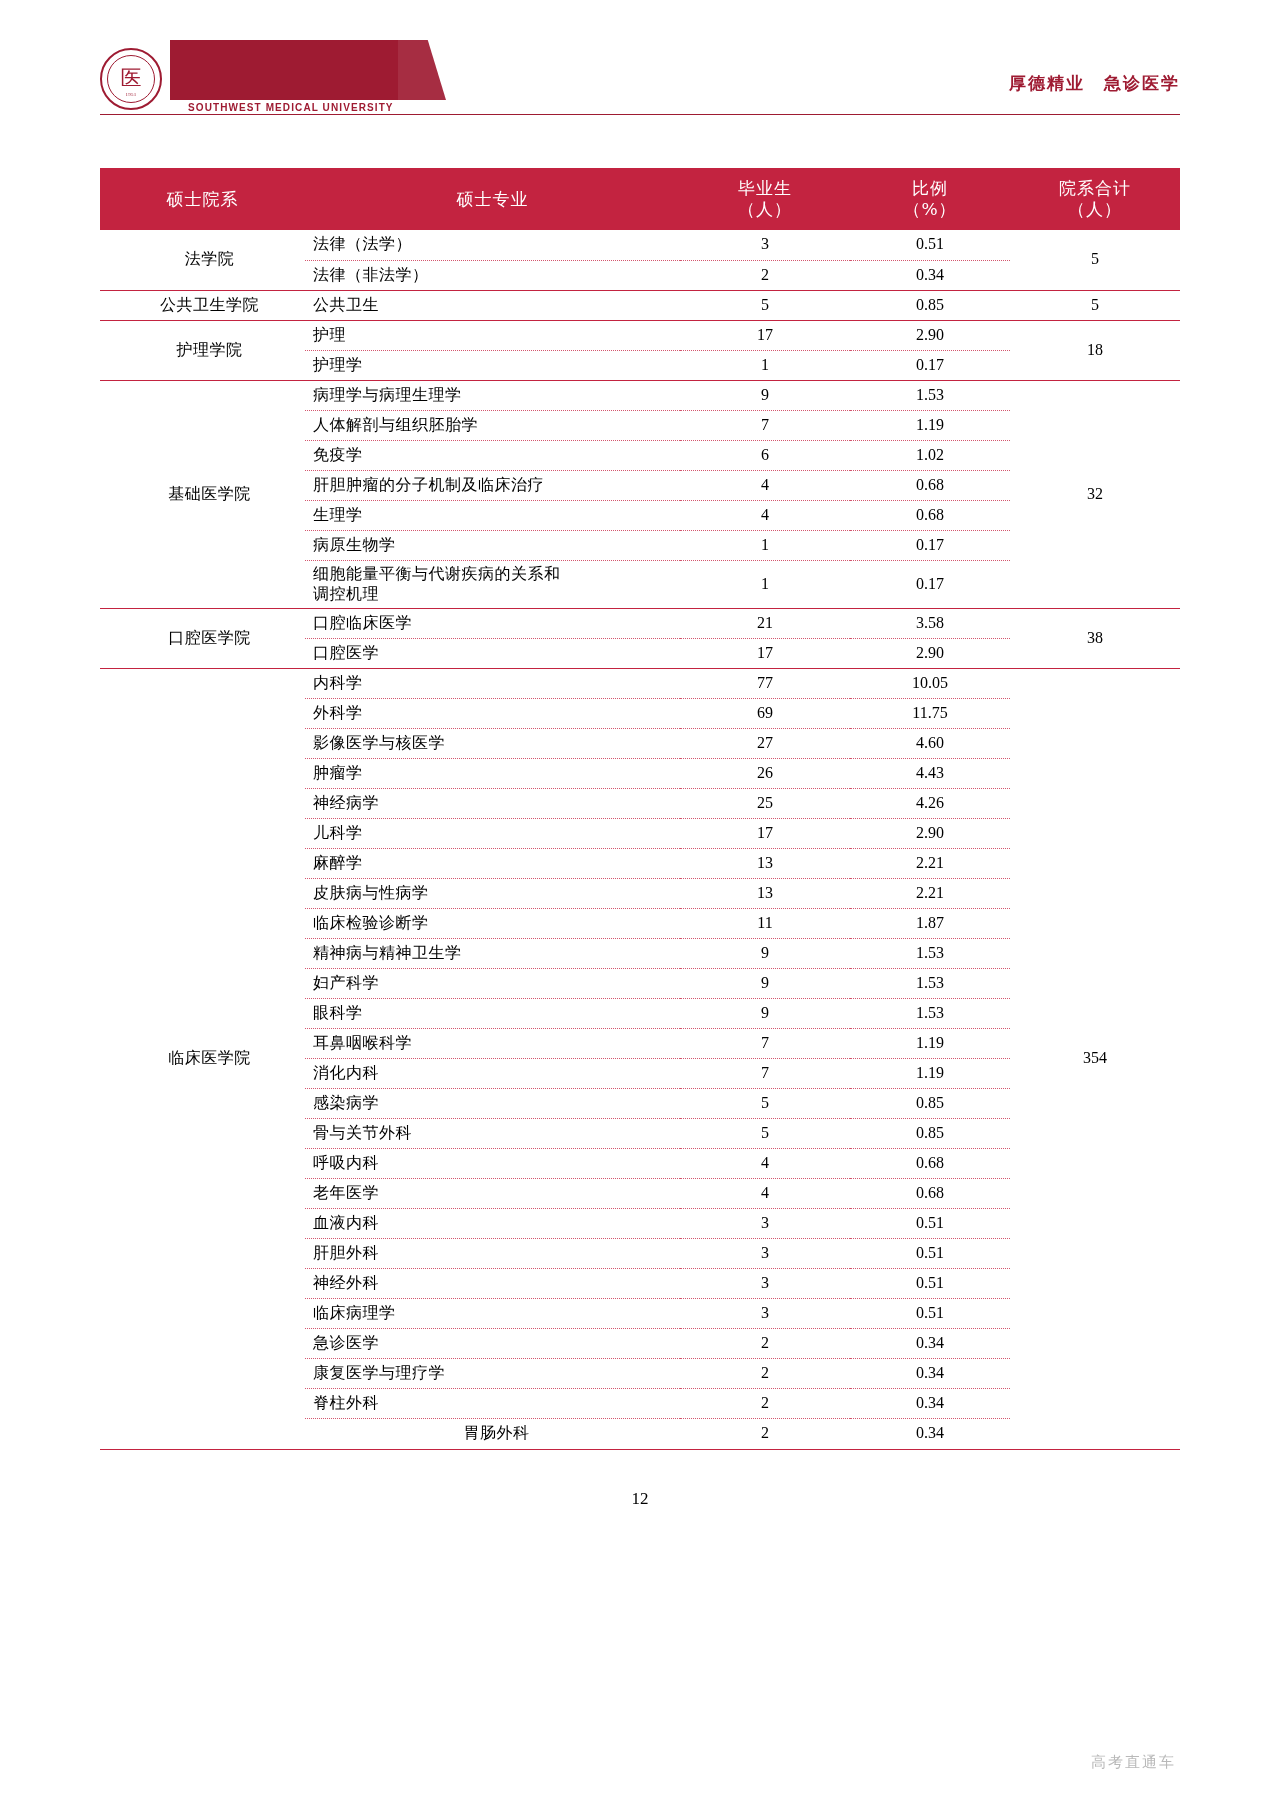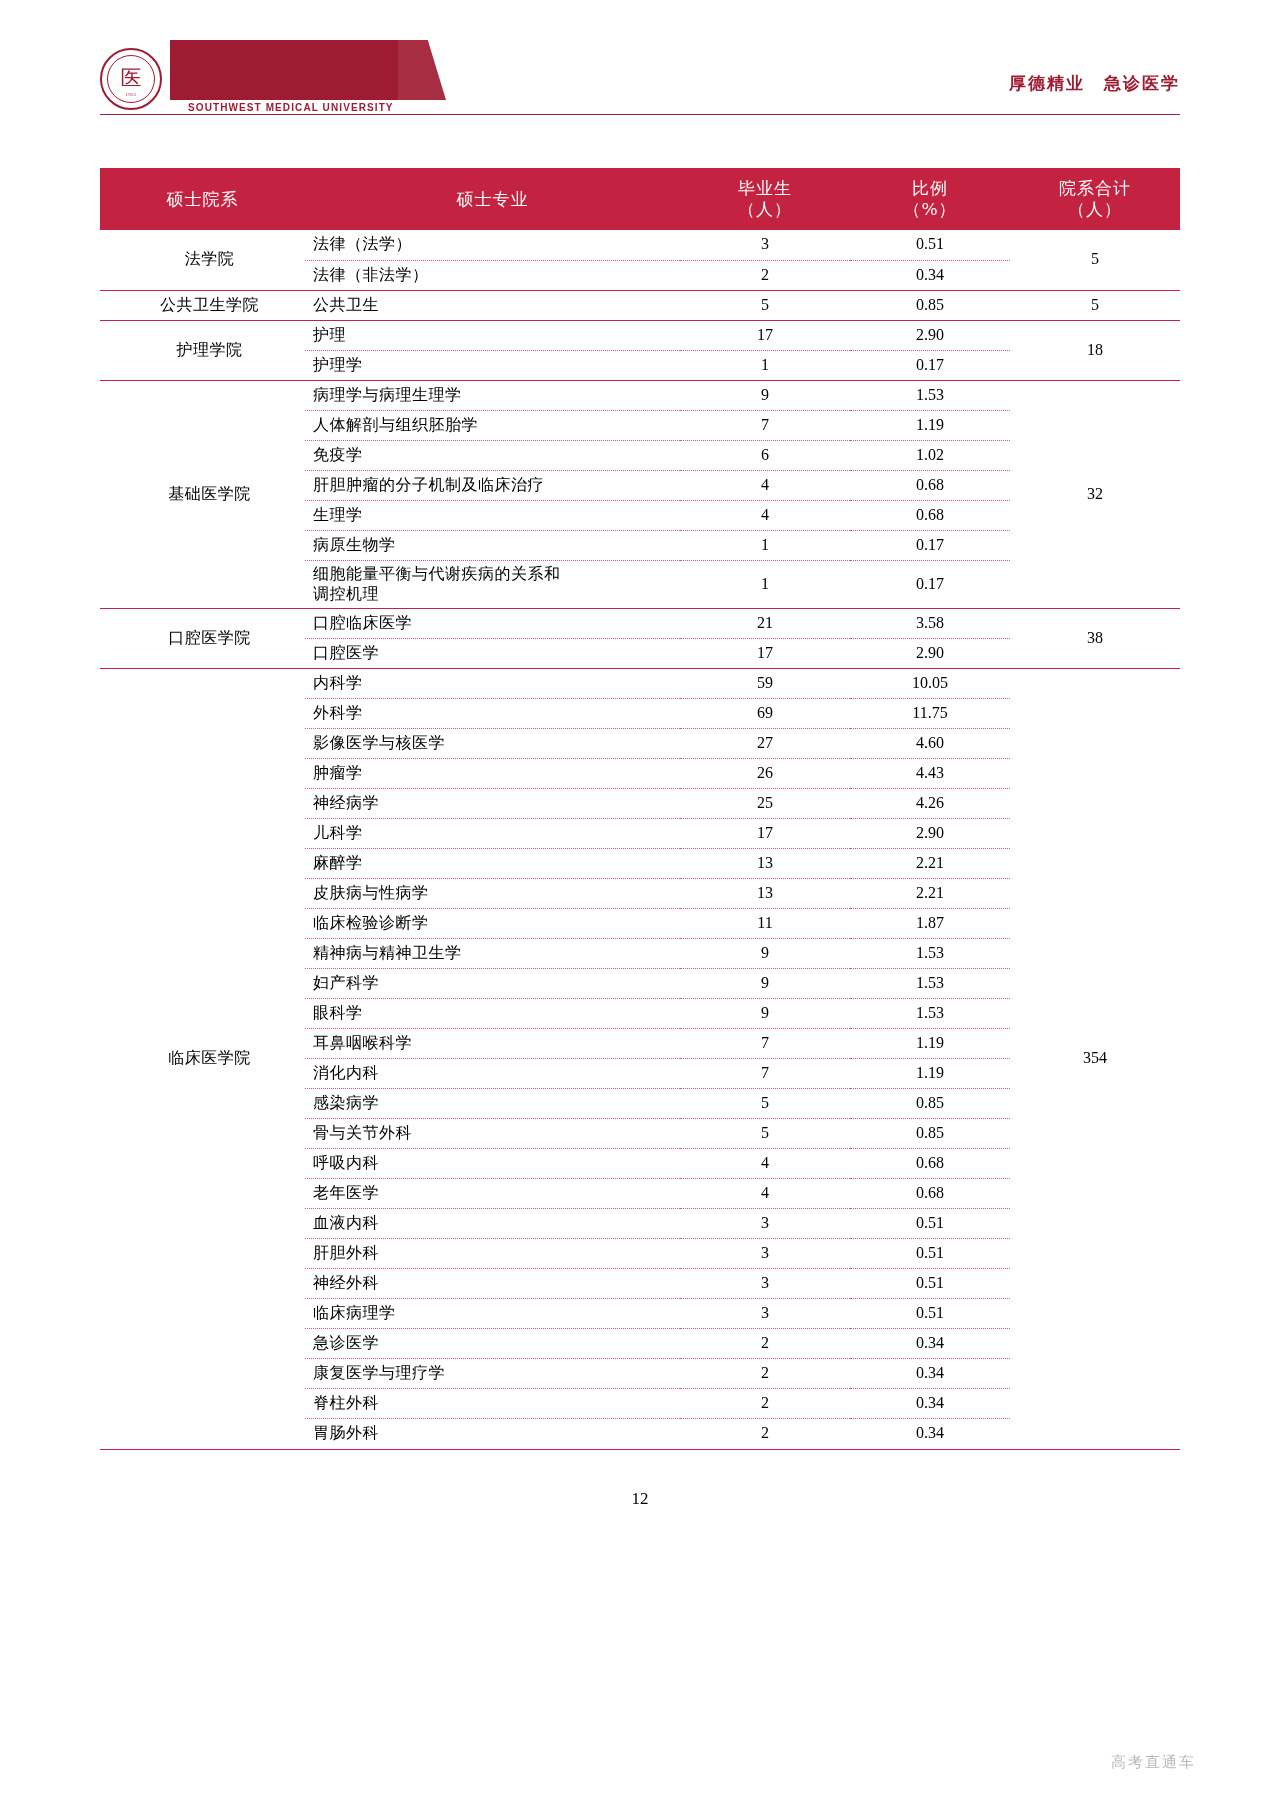--- a/index.html
+++ b/index.html
@@ -203,21 +203,21 @@
     font-size: 16px;
   }
 
   
   tbody tr.sep > td {
     border-top: 1.3px solid #c32340;
   }
   tbody td.dept.nb { border-bottom: none; }
   tbody td.total.nb { border-bottom: none; }
 
-  tbody tr:last-child > td { border-bottom: none; }
+  tbody tr:last-child > td { border-bottom: none; text-align: center; }
 
   .tbl-bottom-rule {
     position: absolute;
     left: 100px;
     right: 100px;
     height: 1.3px;
     background: #c32340;
   }
 
   
@@ -225,21 +225,21 @@
     position: absolute;
     left: 0; right: 0;
     top: 1489px;
     text-align: center;
     font-size: 17px;
     color: #000;
     font-family: "Liberation Serif", serif;
   }
   .watermark {
     position: absolute;
-    right: 84px;
+    right: 104px;
     bottom: 38px;
     font-size: 15px;
     color: #b9b9b9;
     letter-spacing: 2px;
     font-family: "DejaVu Sans", sans-serif;
   }
 </style>
 </head>
 <body>
 
@@ -369,21 +369,21 @@
             <td class="total nb" rowspan="2">38</td>
           </tr>
           <tr>
             <td class="major">口腔医学</td>
             <td class="num">17</td>
             <td class="num">2.90</td>
           </tr>
           <tr class="sep">
             <td class="dept nb" rowspan="26">临床医学院</td>
             <td class="major">内科学</td>
-            <td class="num">59</td>
+            <td class="num">77</td>
             <td class="num">10.05</td>
             <td class="total nb" rowspan="26">354</td>
           </tr>
           <tr>
             <td class="major">外科学</td>
             <td class="num">69</td>
             <td class="num">11.75</td>
           </tr>
           <tr>
             <td class="major">影像医学与核医学</td>

